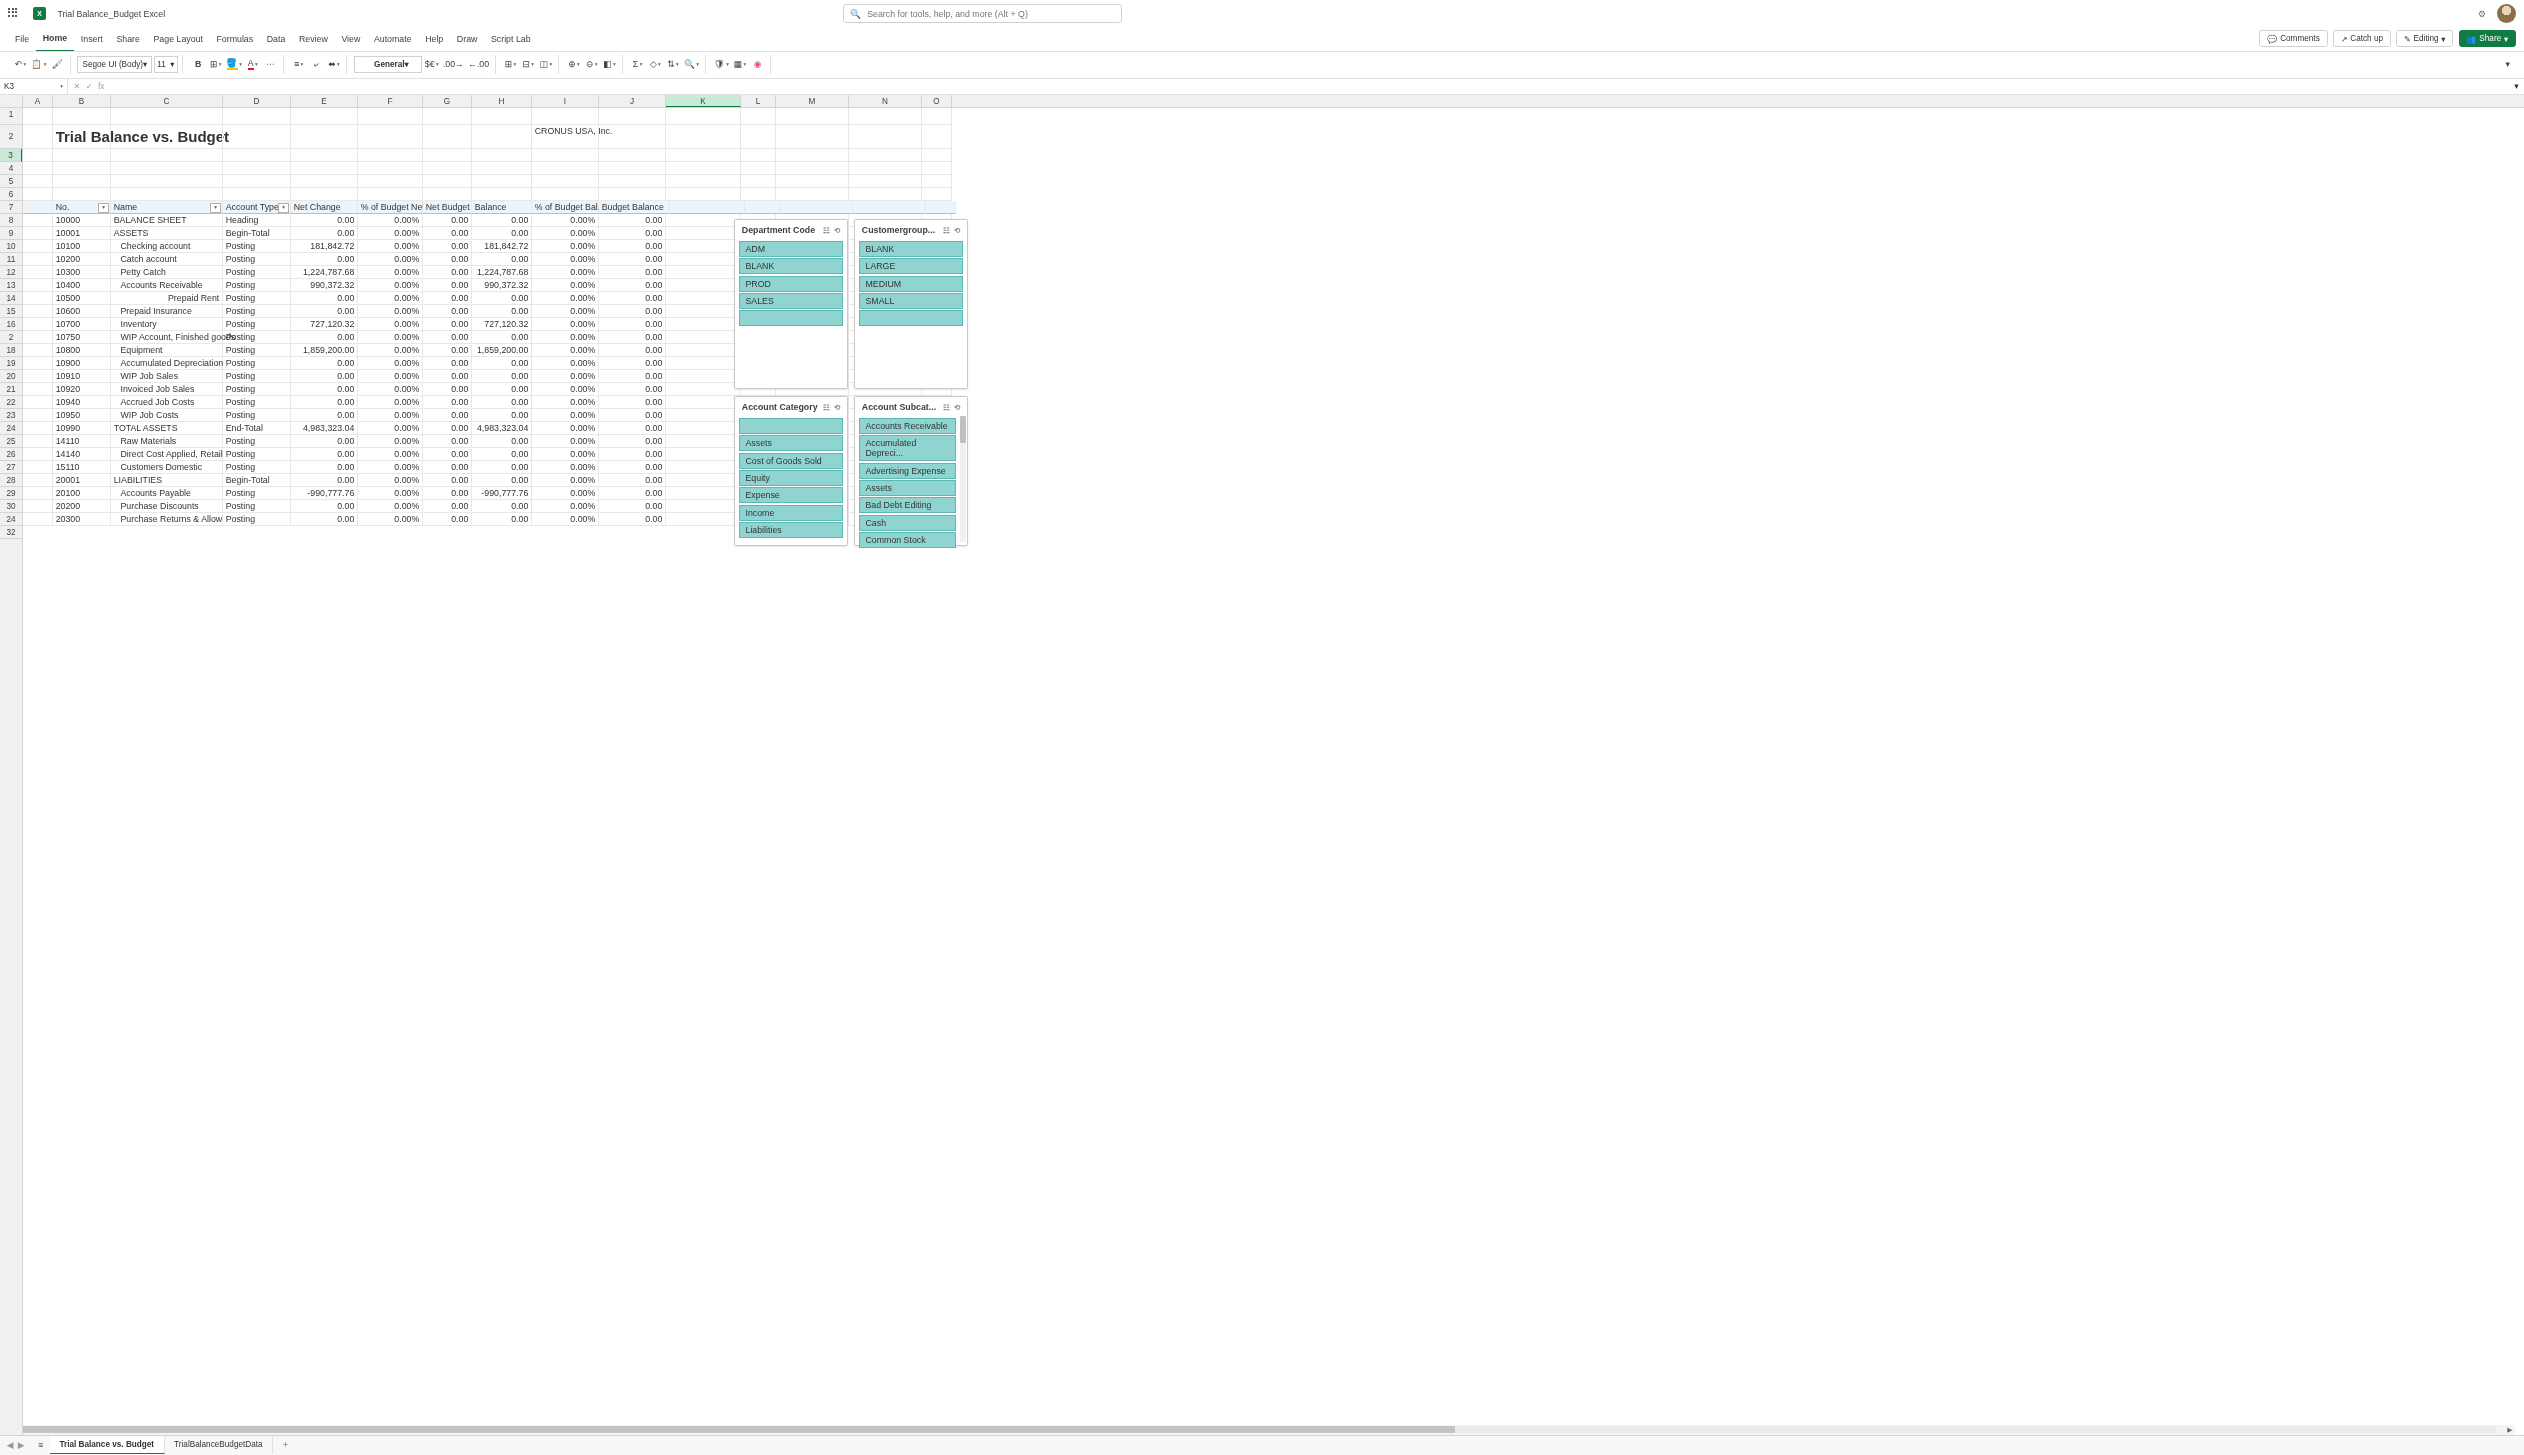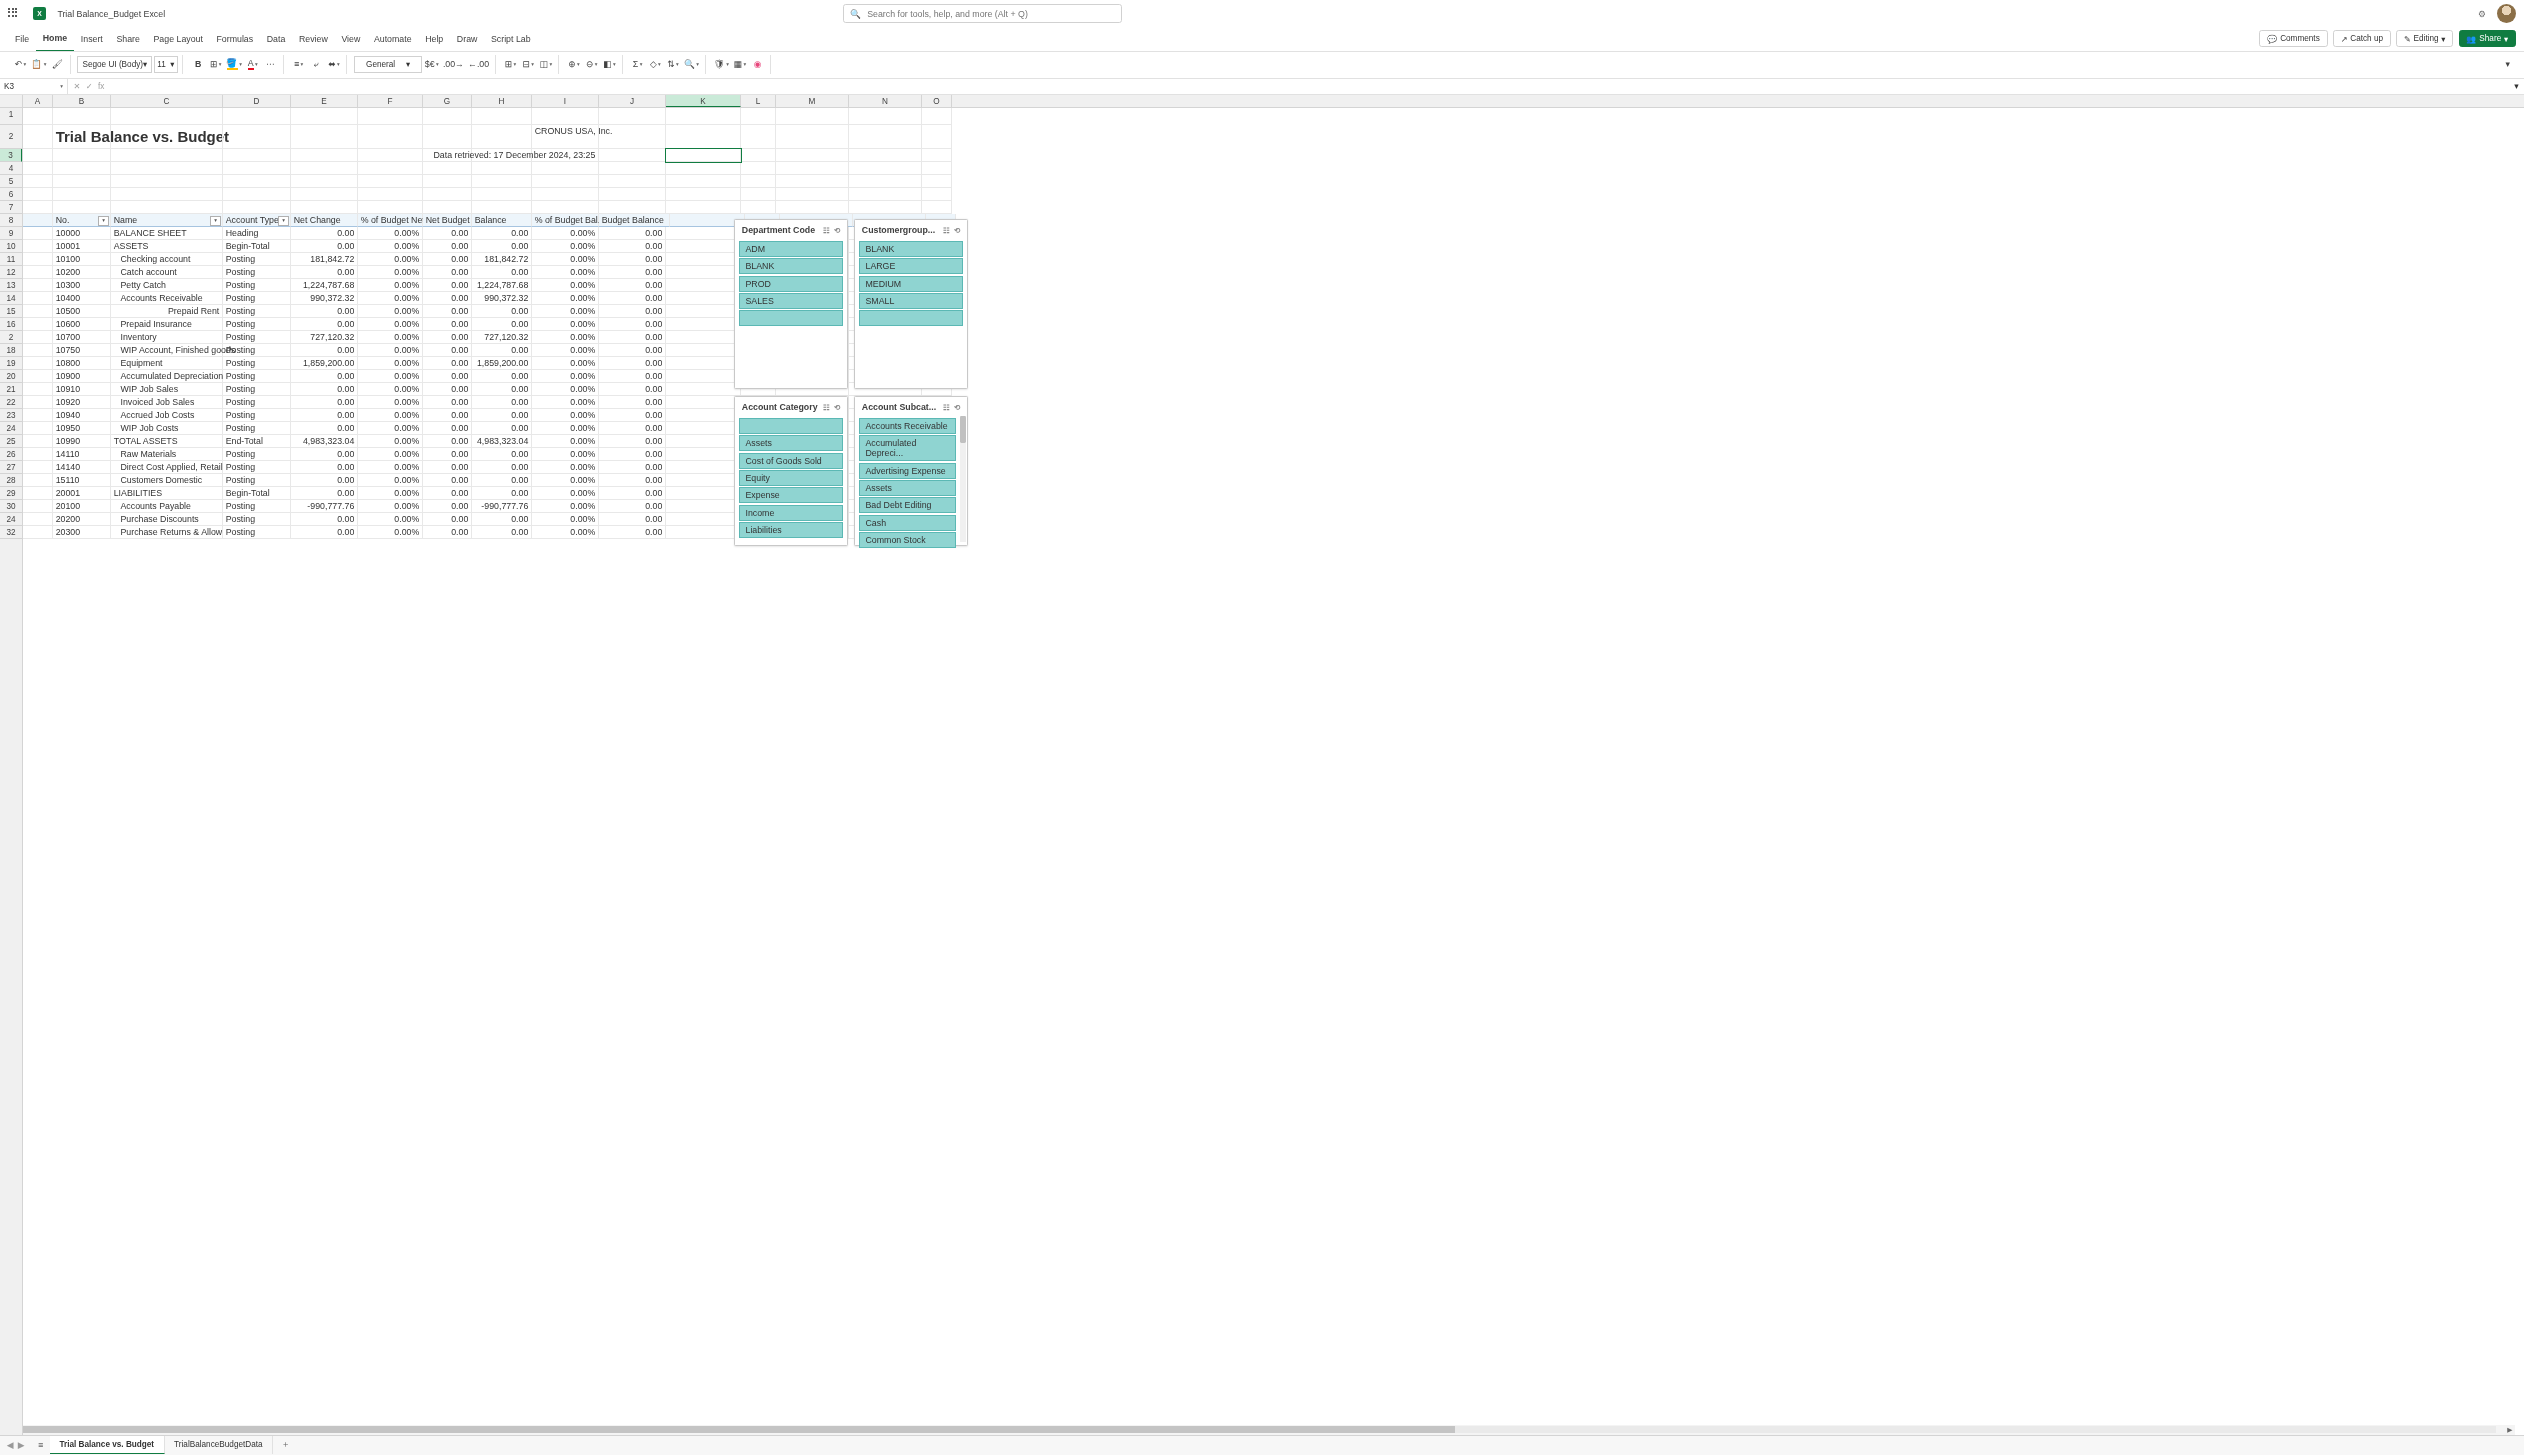--- a/index.html
+++ b/index.html
@@ -26,21 +26,21 @@
 .ribbon-btn.share { background: #107c41; color: #fff; border-color: #107c41; }
 
 
 .toolbar { display: flex; align-items: center; height: 27px; padding: 0 8.2px; border-bottom: 0.7px solid #e1e1e1; gap: 2.7px; }
 .tool-group { display: flex; align-items: center; gap: 1.4px; padding: 0 4.1px; border-right: 0.7px solid #e1e1e1; height: 19px; }
 .tool-group:last-child { border-right: none; }
 .tool-btn { min-width: 16.3px; height: 16.3px; display: flex; align-items: center; justify-content: center; cursor: pointer; color: #424242; font-size: 8.8px; border-radius: 1.4px; padding: 0 1.4px; }
 .tool-btn .chev { font-size: 5.4px; margin-left: 1.4px; color: #666; }
 .font-select { border: 0.7px solid #d1d1d1; height: 16.3px; padding: 0 4.1px; font-size: 8.2px; display: flex; align-items: center; min-width: 65px; background: #fff; }
 .font-size-select { border: 0.7px solid #d1d1d1; height: 16.3px; width: 24.5px; padding: 0 2.7px; font-size: 8.2px; display: flex; align-items: center; background: #fff; }
-.number-format { border: 0.7px solid #d1d1d1; height: 16.3px; width: 68px; padding: 0 11px; font-size: 8.2px; display: flex; align-items: center; background: #fff; }
+.number-format { border: 0.7px solid #d1d1d1; height: 16.3px; width: 68px; padding: 0 19px; font-size: 8.2px; display: flex; align-items: center; background: #fff; font-weight: bold; }
 .collapse-ribbon { margin-left: auto; cursor: pointer; }
 
 
 .formula-row { display: flex; align-items: center; height: 16.3px; border-bottom: 0.7px solid #e1e1e1; }
 .name-box { width: 68px; height: 15px; border-right: 0.7px solid #e1e1e1; padding: 0 4.1px; font-size: 8.2px; display: flex; align-items: center; justify-content: space-between; }
 .name-box .chev { font-size: 5.4px; color: #666; }
 .fx-icons { display: flex; align-items: center; gap: 5.4px; padding: 0 5.4px; color: #a0a0a0; font-size: 8.2px; }
 .formula-input { flex: 1; padding: 0 4.1px; }
 .expand-fb { padding: 0 5.4px; cursor: pointer; }
 
@@ -325,23 +325,23 @@
       </div>
       <div class="data-row">
         <div class="cell cA" style="width: 30px;"></div>
         <div class="cell cB" style="width: 58px;"></div>
         <div class="cell cC" style="width: 112px;"></div>
         <div class="cell cD" style="width: 68px;"></div>
         <div class="cell cE" style="width: 67px;"></div>
         <div class="cell cF" style="width: 65px;"></div>
         <div class="cell cG" style="width: 49px;"></div>
         <div class="cell cH" style="width: 60px;"></div>
-        <div class="cell cI report-sub" style="width: 67px; white-space: nowrap; direction: rtl;">Data retrieved: 17 December 2024, 23:25</div>
+        <div class="cell cI" style="width: 67px;"></div>
         <div class="cell cJ" style="width: 67px;"></div>
-        <div class="cell cK active" style="width: 75px;"></div>
+        <div class="cell cK" style="width: 75px;"></div>
         <div class="cell cL" style="width: 35px;"></div>
         <div class="cell cM" style="width: 73px;"></div>
         <div class="cell cN" style="width: 73px;"></div>
         <div class="cell cO" style="width: 30px;"></div>
       </div>
       <div class="data-row">
         <div class="cell cA" style="width: 30px;"></div>
         <div class="cell cB" style="width: 58px;"></div>
         <div class="cell cC" style="width: 112px;"></div>
         <div class="cell cD" style="width: 68px;"></div>
@@ -384,37 +384,20 @@
         <div class="cell cG" style="width: 49px;"></div>
         <div class="cell cH" style="width: 60px;"></div>
         <div class="cell cI" style="width: 67px;"></div>
         <div class="cell cJ" style="width: 67px;"></div>
         <div class="cell cK" style="width: 75px;"></div>
         <div class="cell cL" style="width: 35px;"></div>
         <div class="cell cM" style="width: 73px;"></div>
         <div class="cell cN" style="width: 73px;"></div>
         <div class="cell cO" style="width: 30px;"></div>
       </div>
-      <div class="data-row">
-        <div class="cell cA" style="width: 30px;"></div>
-        <div class="cell cB" style="width: 58px;"></div>
-        <div class="cell cC" style="width: 112px;"></div>
-        <div class="cell cD" style="width: 68px;"></div>
-        <div class="cell cE" style="width: 67px;"></div>
-        <div class="cell cF" style="width: 65px;"></div>
-        <div class="cell cG" style="width: 49px;"></div>
-        <div class="cell cH" style="width: 60px;"></div>
-        <div class="cell cI" style="width: 67px;"></div>
-        <div class="cell cJ" style="width: 67px;"></div>
-        <div class="cell cK" style="width: 75px;"></div>
-        <div class="cell cL" style="width: 35px;"></div>
-        <div class="cell cM" style="width: 73px;"></div>
-        <div class="cell cN" style="width: 73px;"></div>
-        <div class="cell cO" style="width: 30px;"></div>
-      </div>
       <div class="data-row table-header">
         <div class="cell cA" style="width: 30px;"></div>
         <div class="cell cB" style="width: 58px;">No.<div class="filter-btn">▾</div></div>
         <div class="cell cC" style="width: 112px;">Name<div class="filter-btn">▾</div></div>
         <div class="cell cD" style="width: 68px;">Account Type<div class="filter-btn">▾</div></div>
         <div class="cell cE" style="width: 67px;">Net Change</div>
         <div class="cell cF num" style="width: 65px;">% of Budget Net</div>
         <div class="cell cG" style="width: 49px;">Net Budget</div>
         <div class="cell cH" style="width: 60px;">Balance</div>
         <div class="cell cI num" style="width: 67px;">% of Budget Bal.</div>

